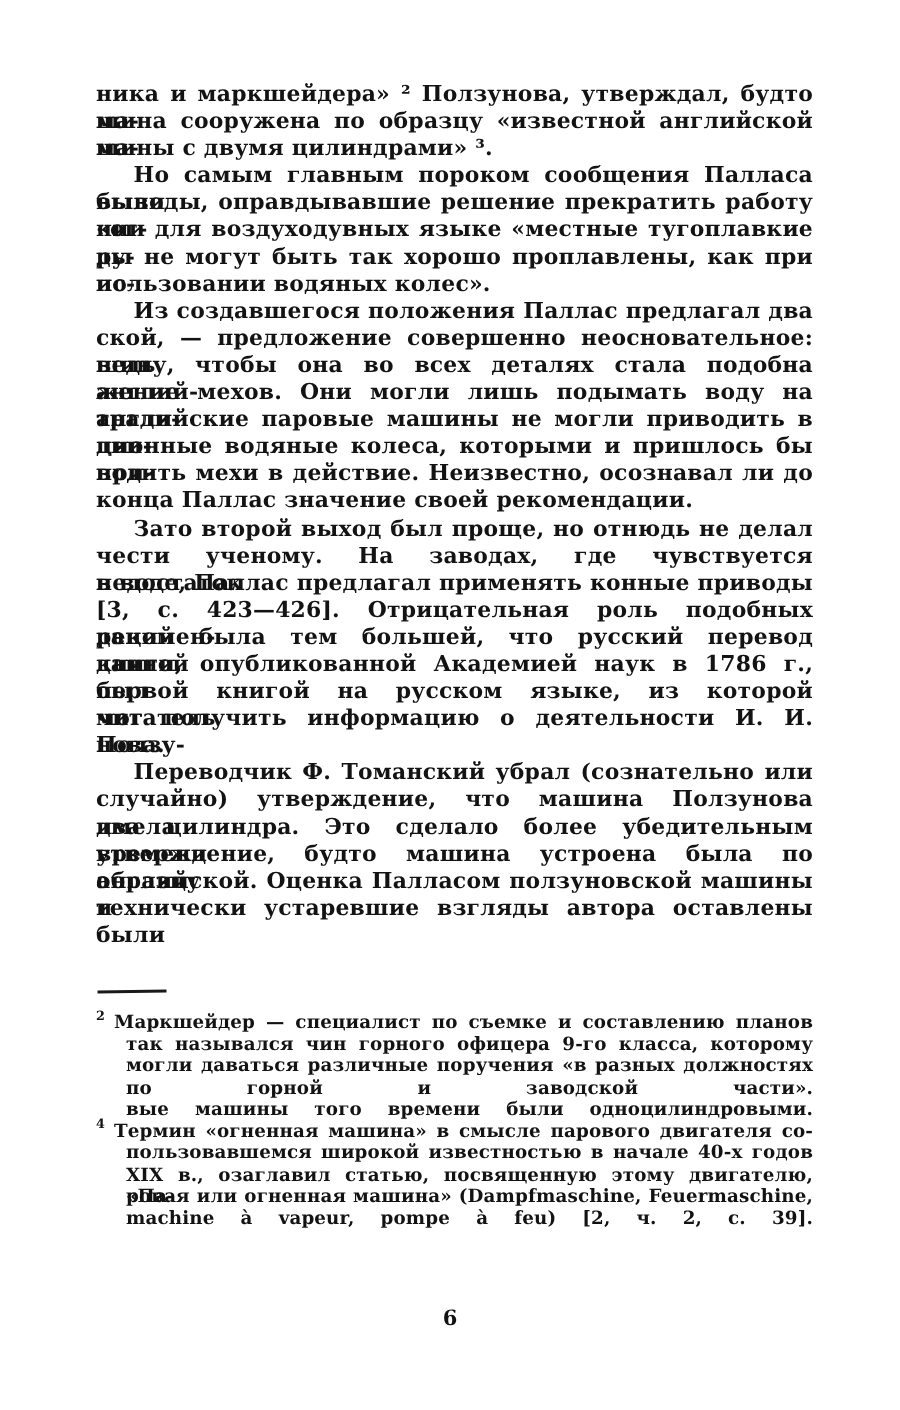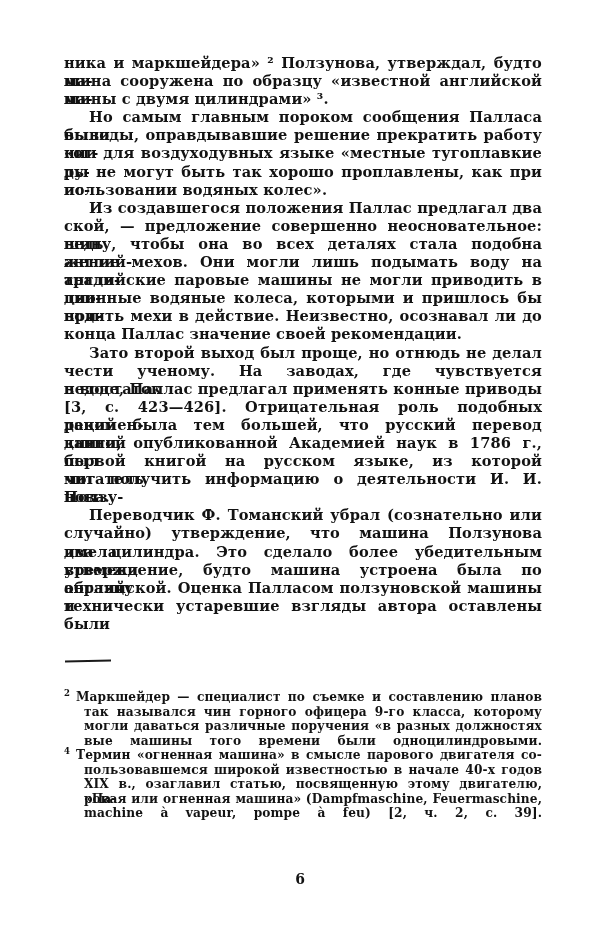--- a/index.html
+++ b/index.html
@@ -44,21 +44,21 @@
     left: 65px;
     top: 660px;
     width: 46px;
     height: 2px;
     background: #1a1a1a;
     transform: rotate(-1deg);
   }
   .footnotes {
     position: absolute;
     left: 64px;
-    top: 690px;
+    top: 674px;
     width: 478px;
   }
   .footnote .line {
     font-size: 12.2px;
     font-weight: bold;
     line-height: 14.5px;
     height: 14.5px;
     letter-spacing: 0.1px;
     text-align: justify;
     text-align-last: justify;
@@ -130,20 +130,21 @@
         <div class="line">английской. Оценка Палласом ползуновской машины и</div>
         <div class="line">технически устаревшие взгляды автора оставлены были</div>
       </div>
     </main>
   <div class="footnote-rule"></div>
   <section class="footnotes" id="footnotes">
       <div class="footnote">
         <div class="line first"><sup class="fn-marker">2</sup>Маркшейдер — специалист по съемке и составлению планов</div>
         <div class="line">так назывался чин горного офицера 9-го класса, которому</div>
         <div class="line">могли даваться различные поручения «в разных должностях</div>
+        <div class="line lastline">по горной и заводской части».</div>
       </div>
       <div class="footnote">
         <div class="line lastline">вые машины того времени были одноцилиндровыми.</div>
       </div>
       <div class="footnote">
         <div class="line first"><sup class="fn-marker">4</sup>Термин «огненная машина» в смысле парового двигателя со-</div>
         <div class="line">пользовавшемся широкой известностью в начале 40-х годов</div>
         <div class="line">XIX в., озаглавил статью, посвященную этому двигателю, «Па-</div>
         <div class="line">ровая или огненная машина» (Dampfmaschine, Feuermaschine,</div>
         <div class="line lastline">machine à vapeur, pompe à feu) [2, ч. 2, с. 39].</div>

